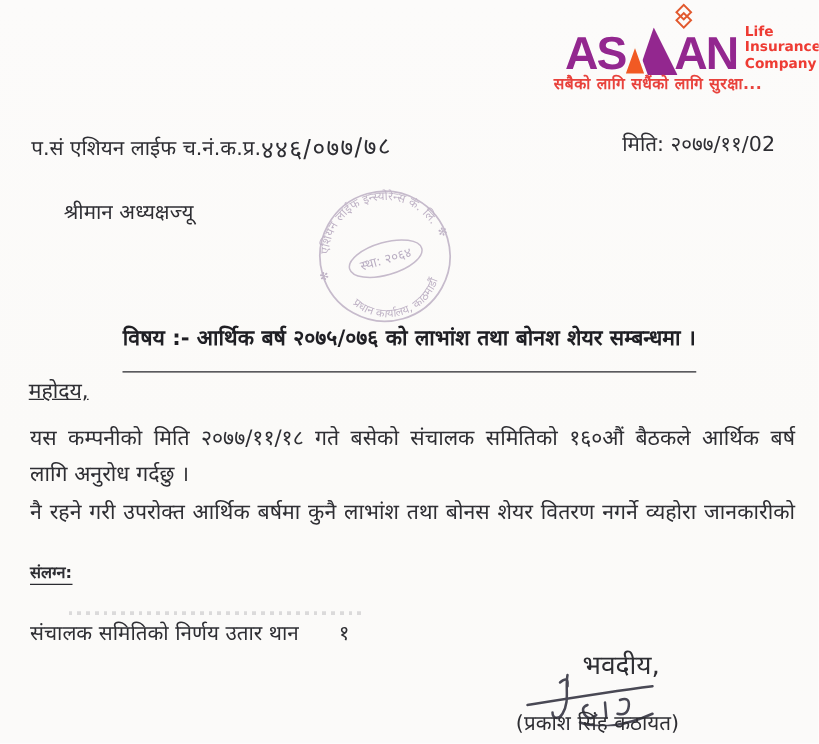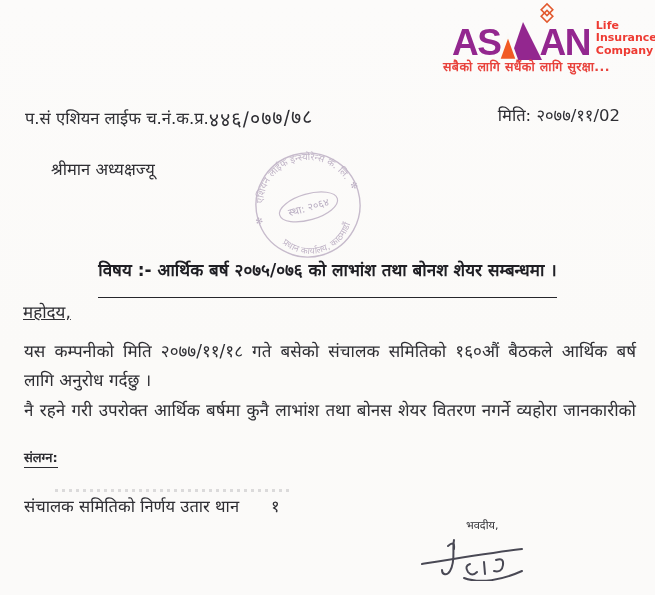--- a/index.html
+++ b/index.html
@@ -82,21 +82,21 @@
   .enclosure-count { margin-left: 32px; }
 
   
   .ghost-line {
     position: absolute; left: 55px; top: 489px; width: 235px; height: 3px;
     background: repeating-linear-gradient(90deg, #8a8a90 0 3px, transparent 3px 7px);
     opacity: 0.28; filter: blur(0.6px);
   }
 
   
-  .sign-off { position: absolute; left: 466px; top: 517px; font-size: 11px; }
+  .sign-off { position: absolute; left: 466px; top: 517px; font-size: 21px; }
   .signature { position: absolute; left: 418px; top: 537px; }
   .signatory {
     position: absolute; left: 403px; top: 566px; width: 150px;
     text-align: center; font-size: 16.5px;
   }
 </style>
 </head>
 <body>
 
 <div class="page">
@@ -182,14 +182,15 @@
       <path d="M4,27 C35,22 72,16 104,12"></path>
       <path d="M36,3 C34,14 38,24 32,34 C29,39 24,38 24,33"></path>
       <path d="M30,9 q7,-6 6,3"></path>
       <path d="M52,27 q-6,2 -2,8 q4,5 9,0"></path>
       <path d="M66,25 l1,12"></path>
       <path d="M78,23 q8,-3 7,5 q-1,8 -9,6"></path>
       <path d="M46,41 C62,47 84,43 104,34"></path>
     </svg>
   </div>
 
+  <div class="signatory">(प्रकाश सिंह कठायत)</div>
 
 </div>
 
 </body></html>

